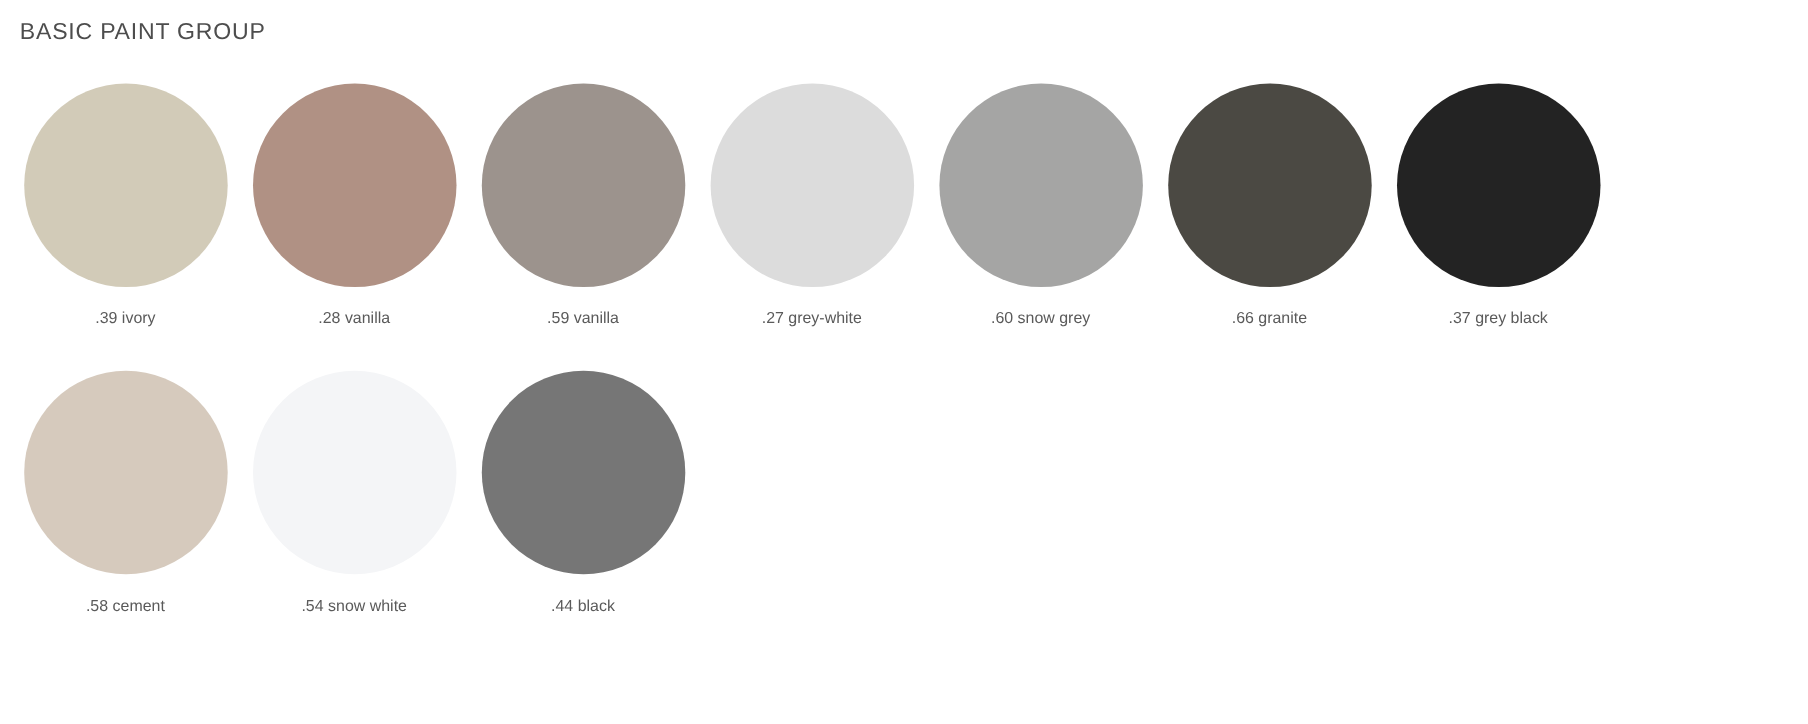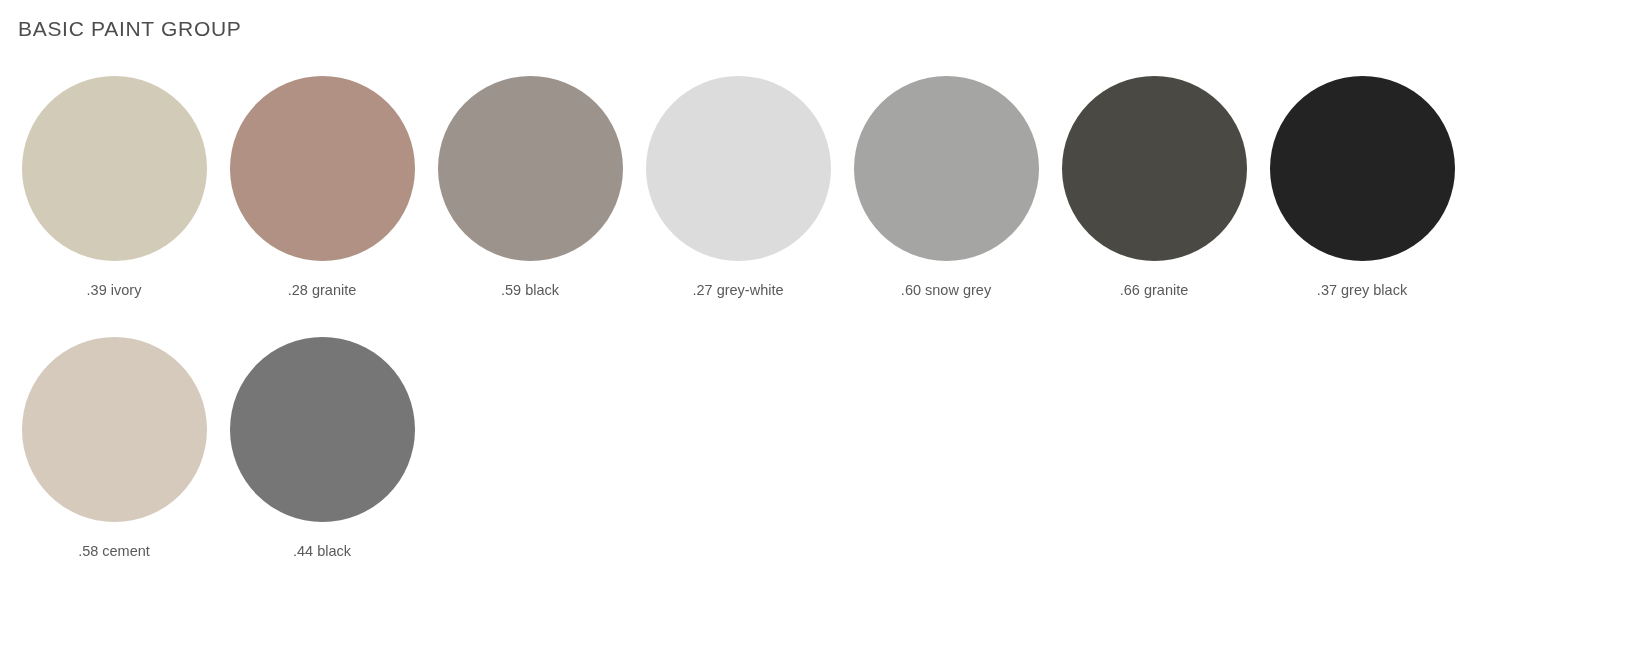--- a/index.html
+++ b/index.html
@@ -78,25 +78,25 @@
 
   <div class="swatch-grid">
 
     <div class="swatch-row">
       <div class="swatch">
         <span class="swatch-dot" style="background-color: rgb(210, 203, 184);"></span>
         <span class="swatch-label">.39 ivory</span>
       </div>
       <div class="swatch">
         <span class="swatch-dot" style="background-color: rgb(176, 145, 132);"></span>
-        <span class="swatch-label">.28 granite</span>
+        <span class="swatch-label">.28 vanilla</span>
       </div>
       <div class="swatch">
         <span class="swatch-dot" style="background-color: rgb(156, 147, 141);"></span>
-        <span class="swatch-label">.59 black</span>
+        <span class="swatch-label">.59 vanilla</span>
       </div>
       <div class="swatch">
         <span class="swatch-dot" style="background-color: rgb(220, 220, 220);"></span>
         <span class="swatch-label">.27 grey-white</span>
       </div>
       <div class="swatch">
         <span class="swatch-dot" style="background-color: rgb(165, 165, 164);"></span>
         <span class="swatch-label">.60 snow grey</span>
       </div>
       <div class="swatch">
@@ -108,19 +108,23 @@
         <span class="swatch-label">.37 grey black</span>
       </div>
     </div>
 
     <div class="swatch-row">
       <div class="swatch">
         <span class="swatch-dot" style="background-color: rgb(214, 202, 189);"></span>
         <span class="swatch-label">.58 cement</span>
       </div>
       <div class="swatch">
+        <span class="swatch-dot" style="background-color: rgb(244, 245, 247);"></span>
+        <span class="swatch-label">.54 snow white</span>
+      </div>
+      <div class="swatch">
         <span class="swatch-dot" style="background-color: rgb(118, 118, 118);"></span>
         <span class="swatch-label">.44 black</span>
       </div>
     </div>
 
   </div>
 </div>
 
 </body></html>

